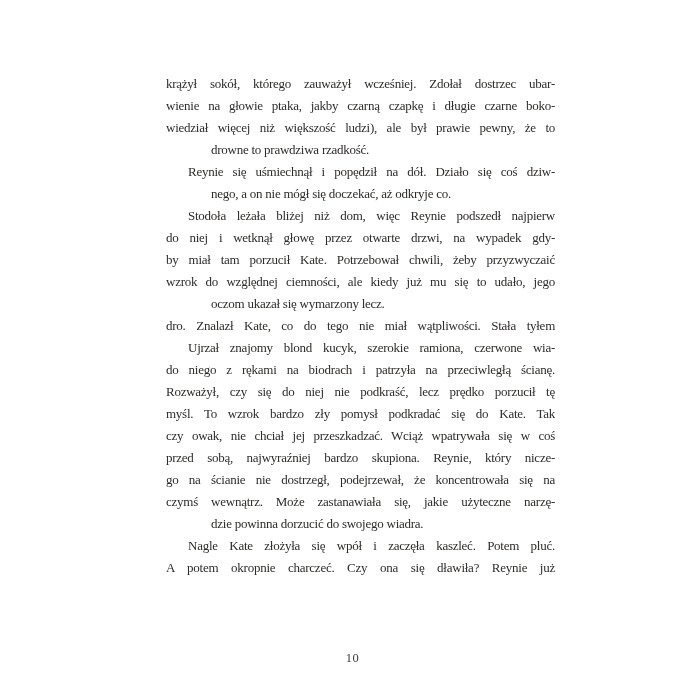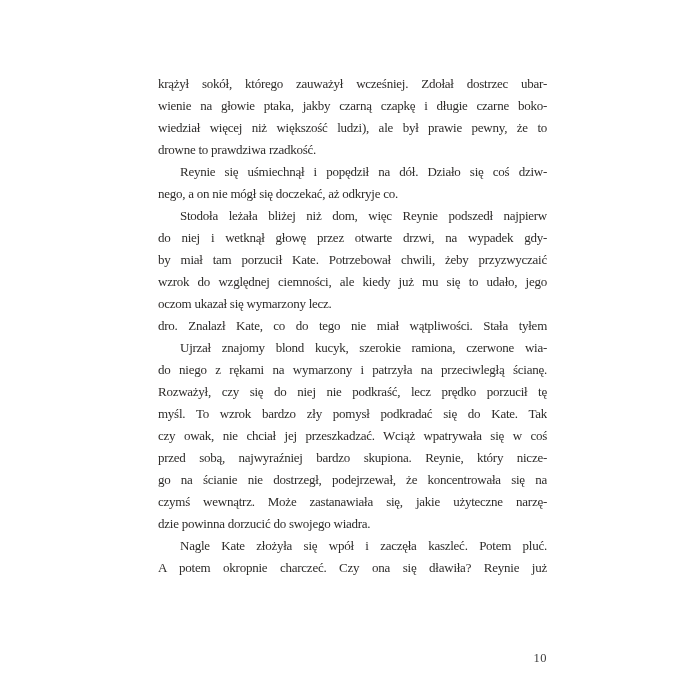--- a/index.html
+++ b/index.html
@@ -9,47 +9,48 @@
   }
   .page {
     position: relative;
     width: 700px;
     height: 700px;
     background: #ffffff;
     overflow: hidden;
   }
   .text-block {
     position: absolute;
-    left: 158px;
+    left: 166px;
     top: 73px;
     width: 389px;
   }
   .line {
     font-family: "Liberation Serif", serif;
     font-size: 13px;
     line-height: 22px;
     height: 22px;
     overflow: hidden;
     color: #2e2c2a;
     letter-spacing: -0.25px;
     text-align: justify;
     text-align-last: justify;
   }
   .line.nojust {
     text-align-last: left;
+    margin-left: 45px;
   }
   .line.indent {
     text-indent: 22px;
   }
   .page-number {
     position: absolute;
     left: 158px;
     top: 651px;
     width: 389px;
-    text-align: right;
+    text-align: center;
     font-family: "Liberation Serif", serif;
     font-size: 12.5px;
     color: #3c3c3c;
     letter-spacing: 0.5px;
   }
 </style>
 </head>
 <body>
 
 <div class="page">
@@ -60,21 +61,21 @@
       <div class="line nojust">drowne to prawdziwa rzadkość.</div>
       <div class="line indent">Reynie się uśmiechnął i popędził na dół. Działo się coś dziw-</div>
       <div class="line nojust">nego, a on nie mógł się doczekać, aż odkryje co.</div>
       <div class="line indent">Stodoła leżała bliżej niż dom, więc Reynie podszedł najpierw</div>
       <div class="line">do niej i wetknął głowę przez otwarte drzwi, na wypadek gdy-</div>
       <div class="line">by miał tam porzucił Kate. Potrzebował chwili, żeby przyzwyczaić</div>
       <div class="line">wzrok do względnej ciemności, ale kiedy już mu się to udało, jego</div>
       <div class="line nojust">oczom ukazał się wymarzony lecz.</div>
       <div class="line">dro. Znalazł Kate, co do tego nie miał wątpliwości. Stała tyłem</div>
       <div class="line indent">Ujrzał znajomy blond kucyk, szerokie ramiona, czerwone wia-</div>
-      <div class="line">do niego z rękami na wymarzony i patrzyła na przeciwległą ścianę.</div>
+      <div class="line">do niego z rękami na biodrach i patrzyła na przeciwległą ścianę.</div>
       <div class="line">Rozważył, czy się do niej nie podkraść, lecz prędko porzucił tę</div>
       <div class="line">myśl. To wzrok bardzo zły pomysł podkradać się do Kate. Tak</div>
       <div class="line">czy owak, nie chciał jej przeszkadzać. Wciąż wpatrywała się w coś</div>
       <div class="line">przed sobą, najwyraźniej bardzo skupiona. Reynie, który nicze-</div>
       <div class="line">go na ścianie nie dostrzegł, podejrzewał, że koncentrowała się na</div>
       <div class="line">czymś wewnątrz. Może zastanawiała się, jakie użyteczne narzę-</div>
       <div class="line nojust">dzie powinna dorzucić do swojego wiadra.</div>
       <div class="line indent">Nagle Kate złożyła się wpół i zaczęła kaszleć. Potem pluć.</div>
       <div class="line">A potem okropnie charczeć. Czy ona się dławiła? Reynie już</div>
     </div>

